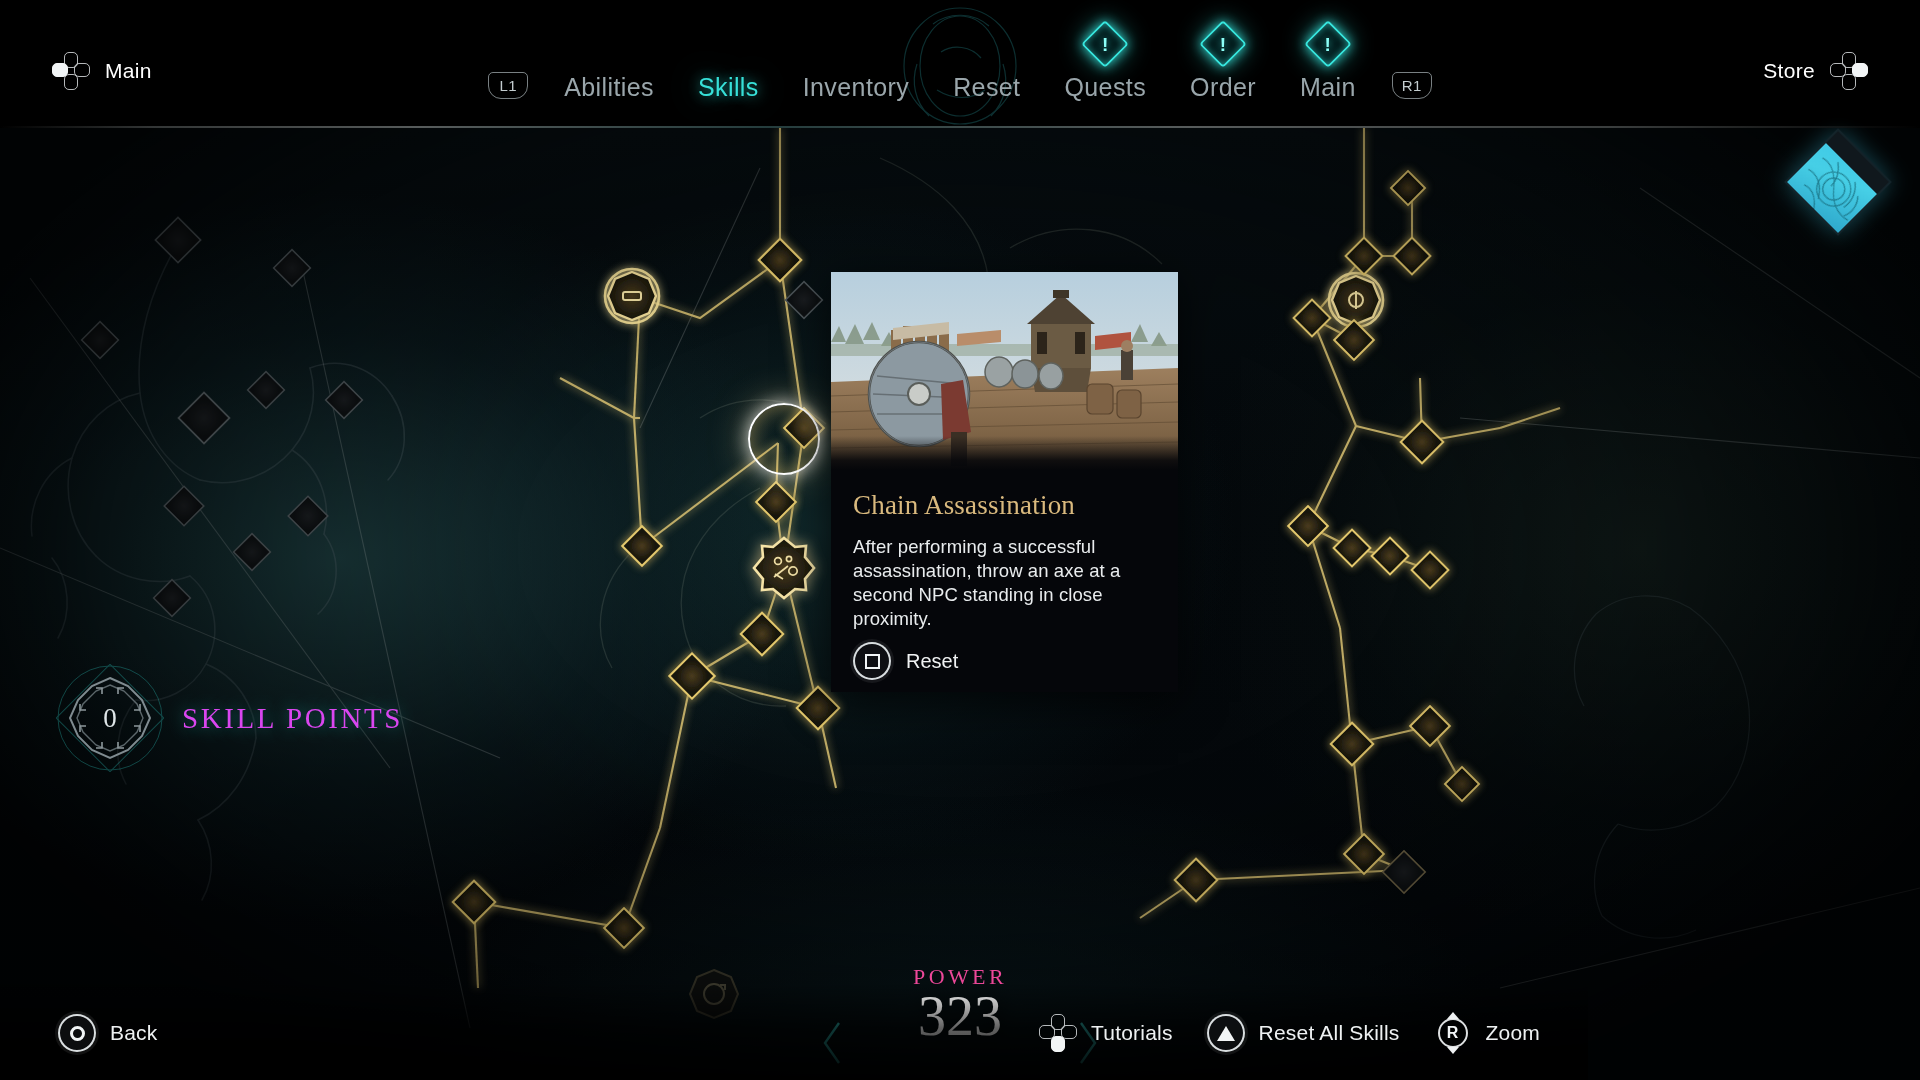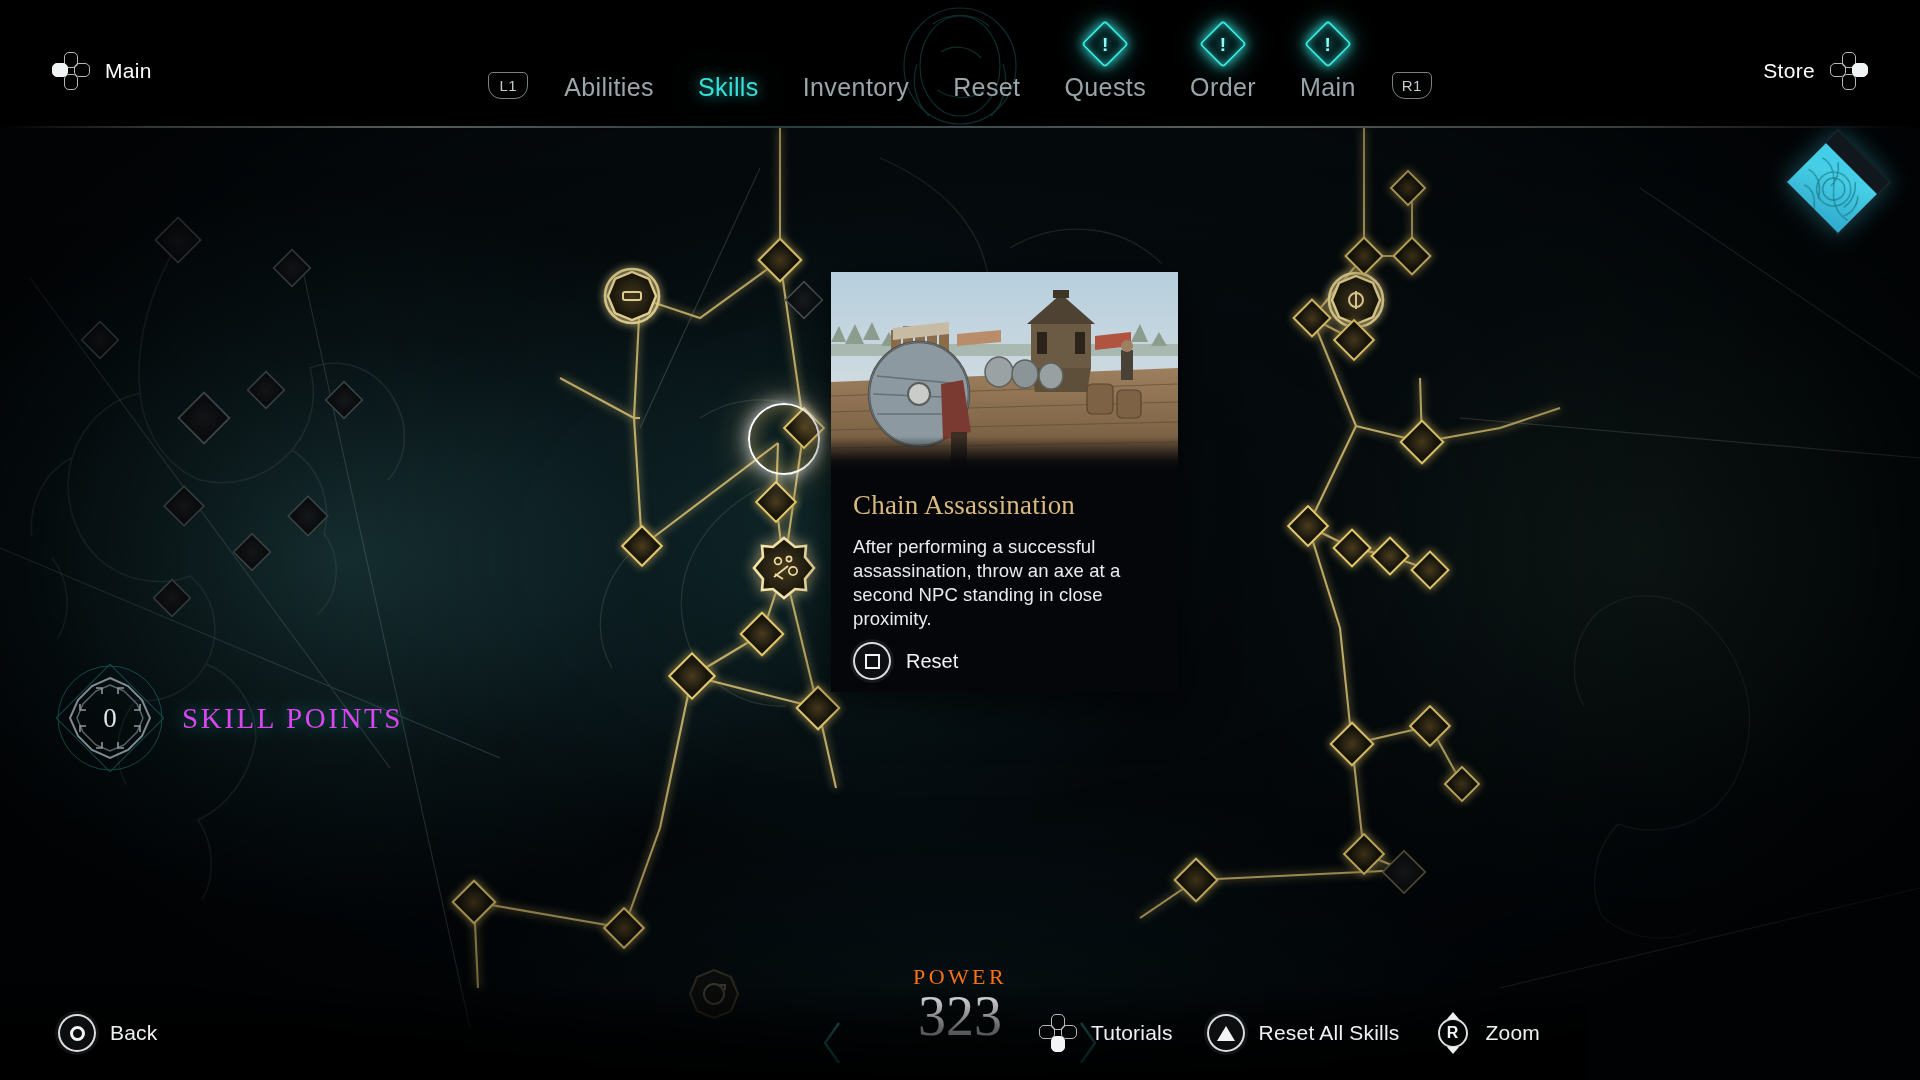--- a/index.html
+++ b/index.html
@@ -142,21 +142,21 @@
   }
   #sp-label {
     font-family:"Liberation Serif", serif; font-size:29px; letter-spacing:2.6px;
     color:#d946ef; text-shadow:0 0 16px rgba(47,211,203,.55);
   }
 
   
   #power { position:absolute; left:50%; transform:translateX(-50%); bottom:34px; text-align:center; z-index:25; }
   #power-label {
     font-family:"Liberation Serif", serif; font-size:22px; letter-spacing:3.4px;
-    color:#f97316; margin-bottom:-4px;
+    color:#ec4899; margin-bottom:-4px;
   }
   #power-value {
     font-family:"Liberation Serif", serif; font-size:56px; color:#ffffff; line-height:1.08;
     text-shadow:0 2px 18px rgba(0,0,0,.9);
   }
   .pw-chev { position:absolute; top:56px; width:22px; height:46px; opacity:.78; }
   #pw-chev-l { left:-92px; } #pw-chev-r { right:-92px; }
 
   
   #bottombar {

